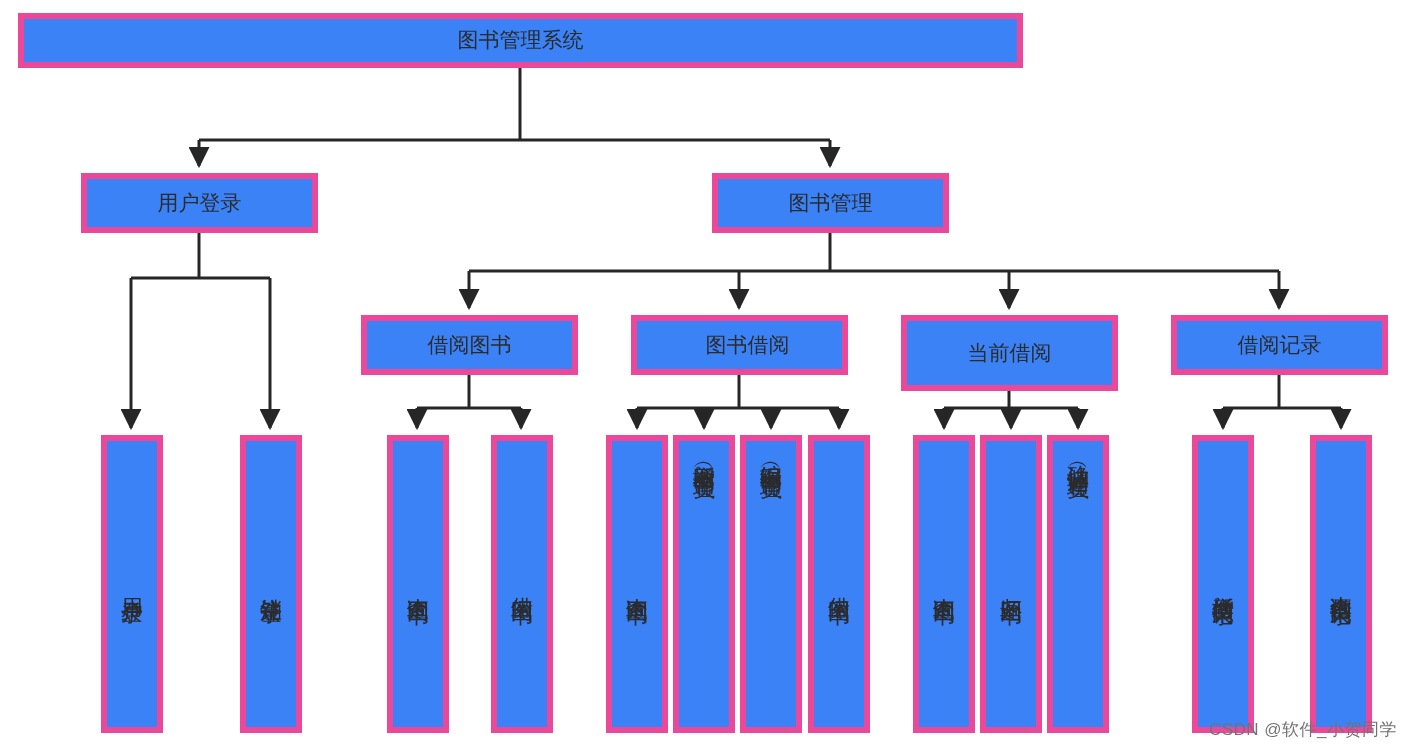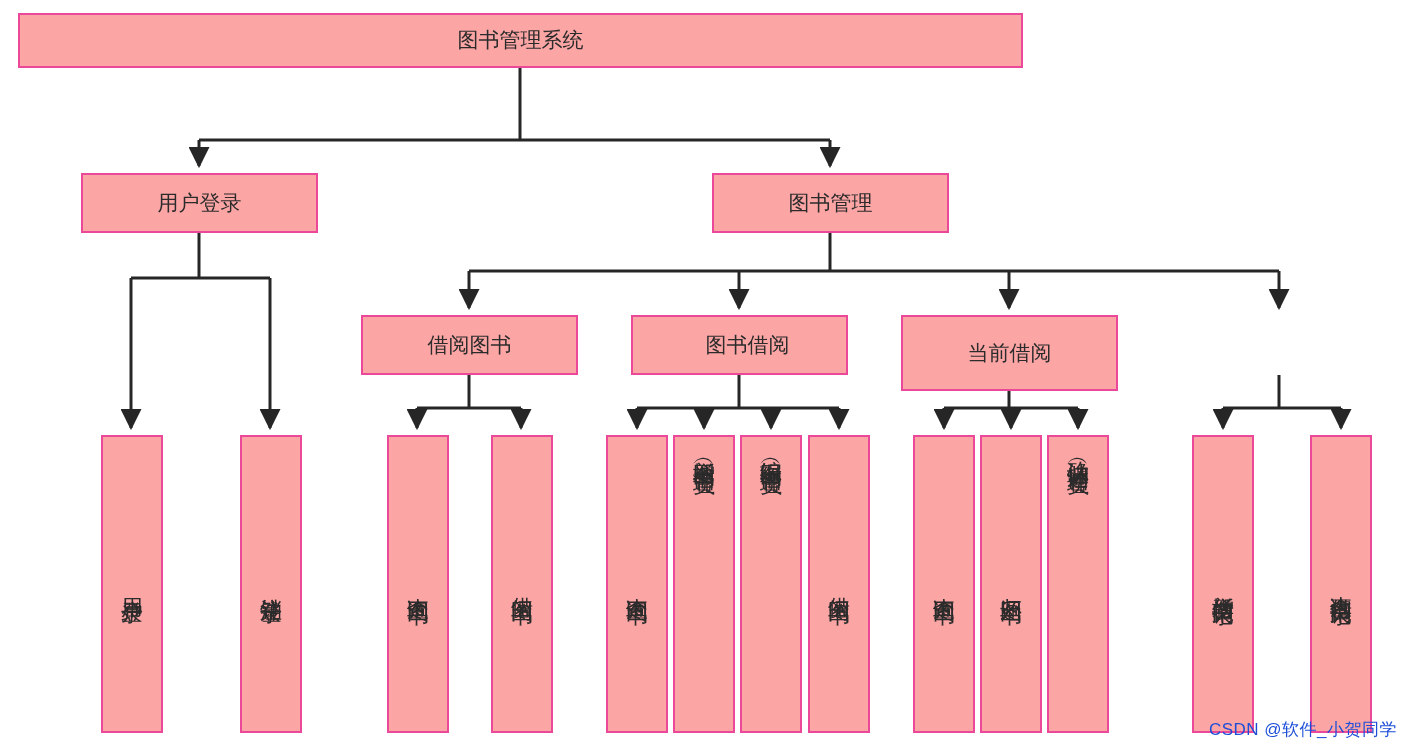--- a/index.html
+++ b/index.html
@@ -20,22 +20,22 @@
   svg.edges {
     position: absolute;
     left: 0;
     top: 0;
     width: 1405px;
     height: 747px;
   }
   .node {
     position: absolute;
     box-sizing: border-box;
-    background: #fca5a5;
-    border: 2px solid #ec4899;
+    background: #3b82f6;
+    border: 6px solid #ec4899;
     display: flex;
     align-items: center;
     justify-content: center;
     overflow: hidden;
   }
   .node .label {
     color: #2b2b2b;
     text-align: center;
     line-height: 1.18;
     white-space: nowrap;
@@ -61,21 +61,21 @@
   }
   .node.vert.mid {
     align-items: center;
     padding-top: 0;
   }
   .watermark {
     position: absolute;
     right: 8px;
     bottom: 6px;
     font-size: 17px;
-    color: #1d4ed8;
+    color: #737373;
     white-space: nowrap;
     letter-spacing: 0.5px;
   }
 </style>
 </head>
 <body>
 
 <div id="canvas">
 
   <svg class="edges" viewBox="0 0 1405 747" xmlns="http://www.w3.org/2000/svg">
@@ -141,20 +141,23 @@
 
   <div class="node horiz" style="left:361px; top:315px; width:217px; height:60px;">
     <span class="label">借阅图书</span>
   </div>
   <div class="node horiz" style="left:631px; top:315px; width:217px; height:60px;padding-left:16px;">
     <span class="label">图书借阅</span>
   </div>
   <div class="node horiz" style="left:901px; top:315px; width:217px; height:76px;">
     <span class="label">当前借阅</span>
   </div>
+  <div class="node horiz" style="left:1171px; top:315px; width:217px; height:60px;">
+    <span class="label">借阅记录</span>
+  </div>
 
   <div class="node vert mid" style="left:101px; top:435px; width:62px; height:298px;">
     <span class="label">用户登录</span>
   </div>
   <div class="node vert mid" style="left:240px; top:435px; width:62px; height:298px;">
     <span class="label">注销登录</span>
   </div>
 
   <div class="node vert mid" style="left:387px; top:435px; width:62px; height:298px;">
     <span class="label">查询图书</span>

